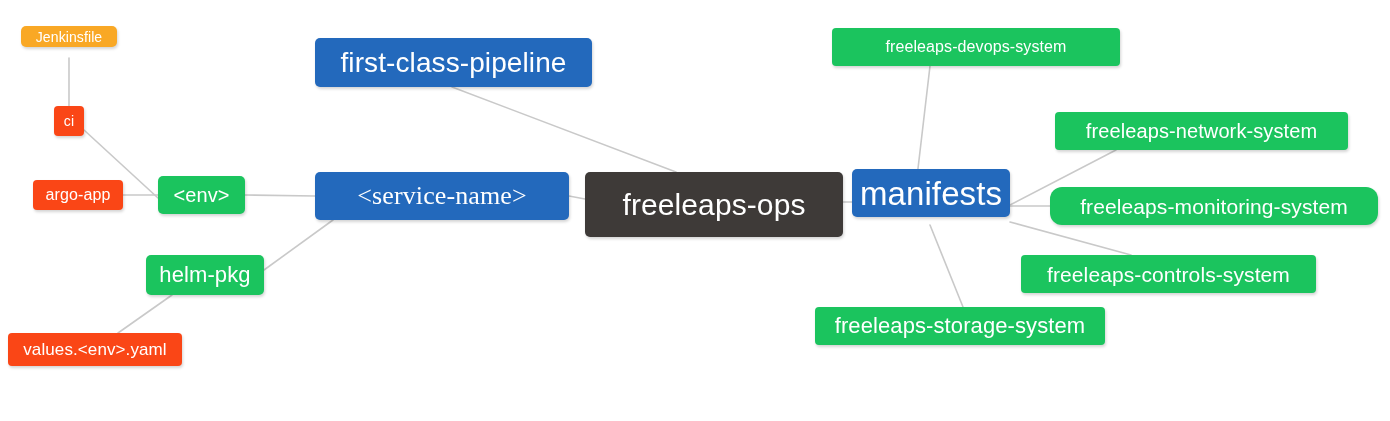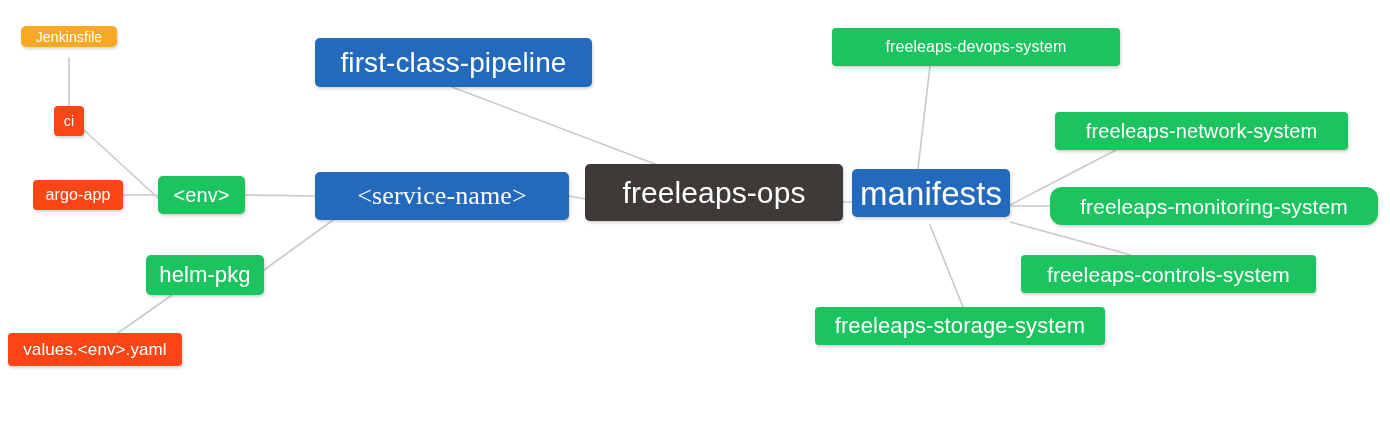--- a/index.html
+++ b/index.html
@@ -92,21 +92,21 @@
       </div>
       <div class="node" style="left: 8px; top: 333px; width: 174px; height: 33px; background: rgb(250, 70, 22); border-radius: 4px; font-size: 17px;">
         <span class="node-label">values.&lt;env&gt;.yaml</span>
       </div>
       <div class="node" style="left: 315px; top: 38px; width: 277px; height: 49px; background: rgb(35, 105, 188); border-radius: 5px; font-size: 28px;">
         <span class="node-label">first-class-pipeline</span>
       </div>
       <div class="node" style="left: 315px; top: 172px; width: 254px; height: 48px; background: rgb(35, 105, 188); border-radius: 5px; font-size: 26px; font-family: Liberation Serif, serif;">
         <span class="node-label">&lt;service-name&gt;</span>
       </div>
-      <div class="node" style="left: 585px; top: 164px; width: 258px; height: 57px; background: rgb(62, 58, 56); border-radius: 5px; font-size: 30px;">
+      <div class="node" style="left: 585px; top: 172px; width: 258px; height: 65px; background: rgb(62, 58, 56); border-radius: 5px; font-size: 30px;">
         <span class="node-label">freeleaps-ops</span>
       </div>
       <div class="node" style="left: 852px; top: 169px; width: 158px; height: 48px; background: rgb(35, 105, 188); border-radius: 5px; font-size: 33px;">
         <span class="node-label">manifests</span>
       </div>
       <div class="node" style="left: 800px; top: 28px; width: 288px; height: 38px; background: rgb(27, 196, 94); border-radius: 4px; font-size: 16px; margin-left: 32px;">
         <span class="node-label">freeleaps-devops-system</span>
       </div>
       <div class="node" style="left: 1055px; top: 112px; width: 293px; height: 38px; background: rgb(27, 196, 94); border-radius: 4px; font-size: 20px;">
         <span class="node-label">freeleaps-network-system</span>

